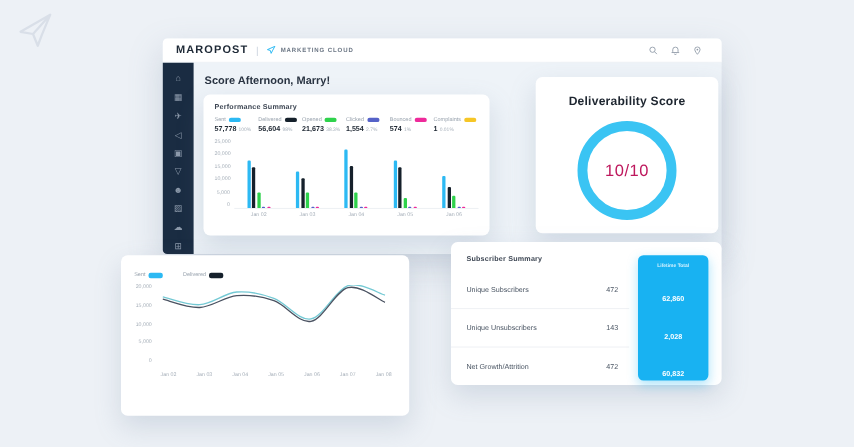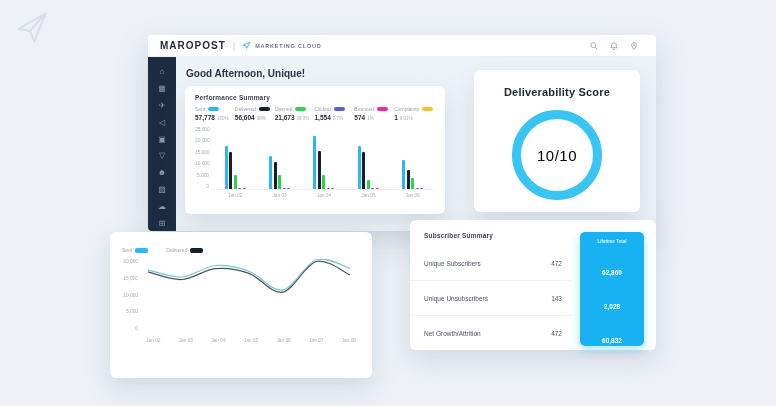--- a/index.html
+++ b/index.html
@@ -44,25 +44,25 @@
   .bar-chart{display:flex;margin-top:6px;}
   .y-labels{display:flex;flex-direction:column;justify-content:space-between;height:62px;width:18px;
             font-size:4.8px;color:#a6afb9;text-align:right;padding-right:4px;box-sizing:border-box;}
   .plot-wrap{flex:1;}
   .groups{display:flex;height:62px;align-items:flex-end;justify-content:space-around;border-bottom:1px solid #eef1f4;}
   .group{display:flex;align-items:flex-end;gap:1.5px;height:100%;}
   .bar{width:3px;border-radius:1px 1px 0 0;}
   .x-labels{display:flex;justify-content:space-around;margin-top:3px;font-size:4.8px;color:#a6afb9;}
 
   
-  .deliv{left:474px;top:70px;width:166px;height:142px;}
+  .deliv{left:487px;top:70px;width:166px;height:142px;}
   .deliv-title{font-size:11px;font-weight:bold;color:#1e2630;text-align:center;margin-top:16px;letter-spacing:.2px;}
   .ring{width:72px;height:72px;border:9px solid #3ac4f3;border-radius:50%;margin:12px auto 0;
         display:flex;align-items:center;justify-content:center;}
-  .ring span{font-size:15px;color:#000000;letter-spacing:.5px;}
+  .ring span{font-size:15px;color:#be185d;letter-spacing:.5px;}
 
   
   .email{left:110px;top:232px;width:262px;height:146px;padding:10px 12px;box-sizing:border-box;}
   .email-title{font-size:10px;font-weight:bold;color:#222b36;}
   .legend{display:flex;gap:18px;margin-top:5px;align-items:center;}
   .leg-item{display:flex;align-items:center;gap:3px;}
   .leg-item .lbl{font-size:5px;color:#99a3ae;}
   .leg-pill{width:13px;height:5px;border-radius:2px;display:inline-block;}
   .line-chart{display:flex;margin-top:6px;}
   .lc-ylabels{display:flex;flex-direction:column;justify-content:space-between;height:72px;width:20px;
@@ -142,21 +142,21 @@
         </div>
         <div class="side-item">
           <span>☁</span>
         </div>
         <div class="side-item">
           <span>⊞</span>
         </div>
       </div>
   </div>
 
-  <div class="greeting">Good Afternoon, Unique!</div>
+  <div class="greeting">Score Afternoon, Marry!</div>
 
   <div class="card perf">
     <div class="card-title-sm">Performance Summary</div>
     <div class="stats" id="perf-stats">
         <div class="stat">
           <div class="r1">
             <span class="lbl">Sent</span>
             <span class="pill" style="background: rgb(44, 185, 243);"></span>
           </div>
           <div class="r2">

